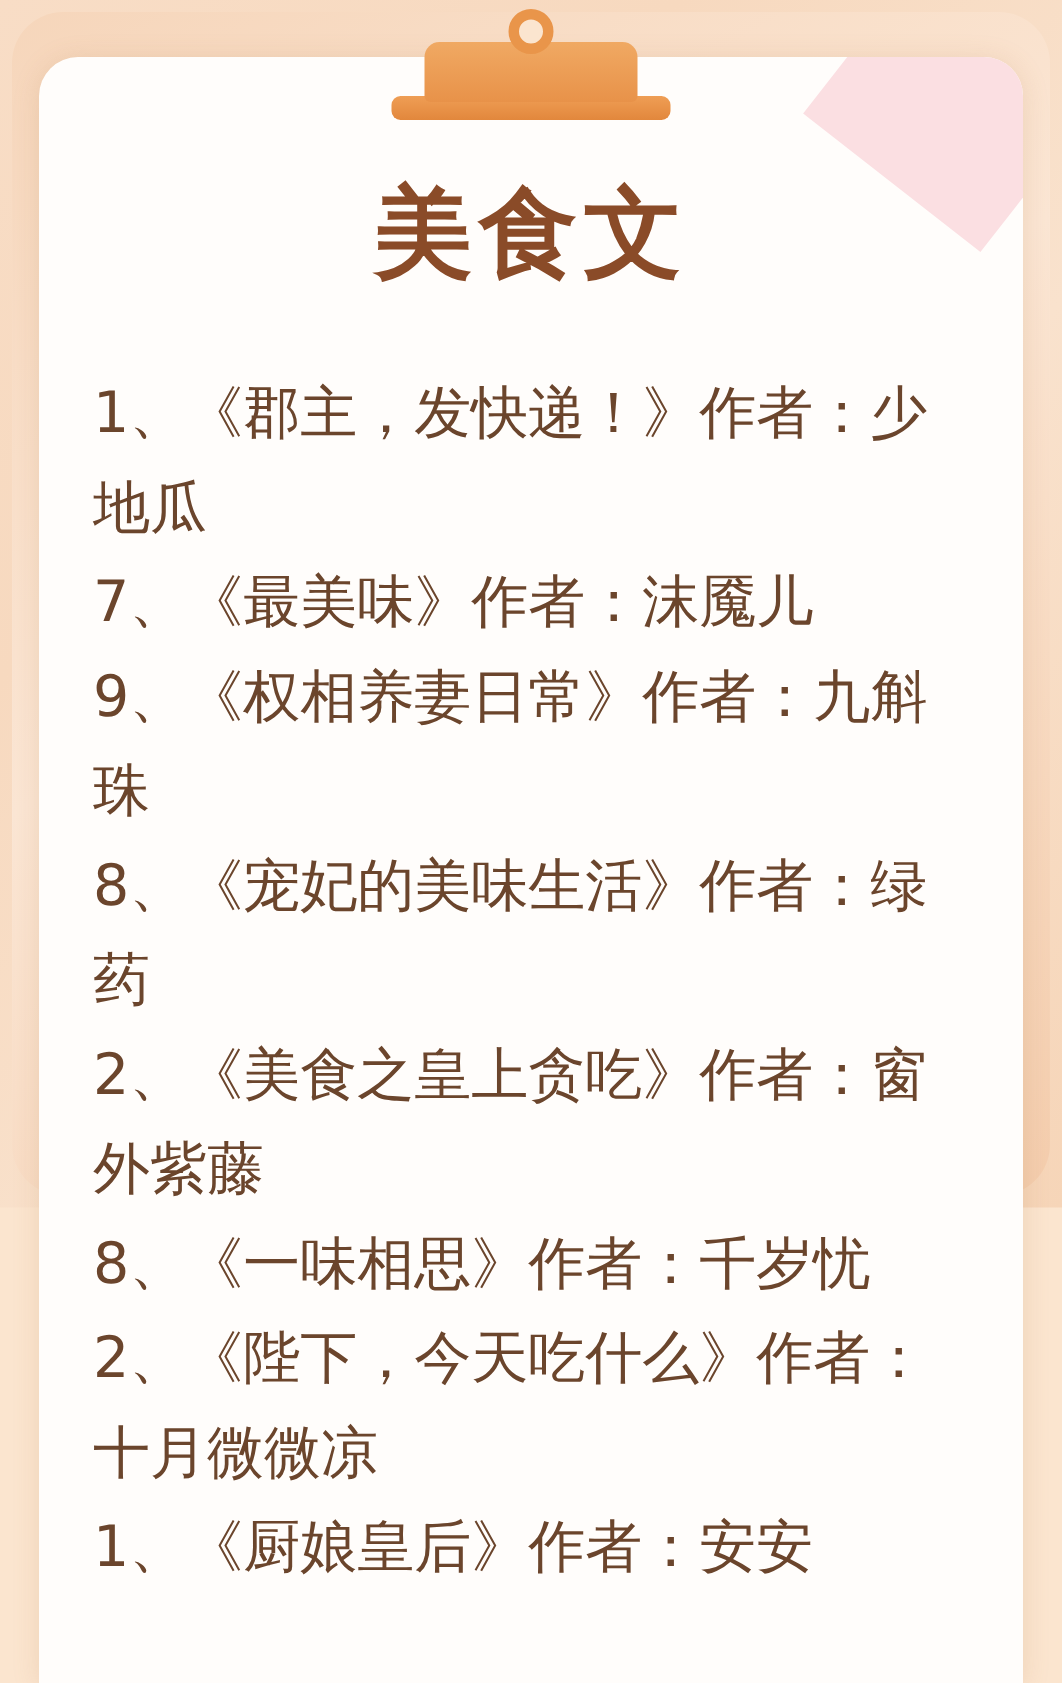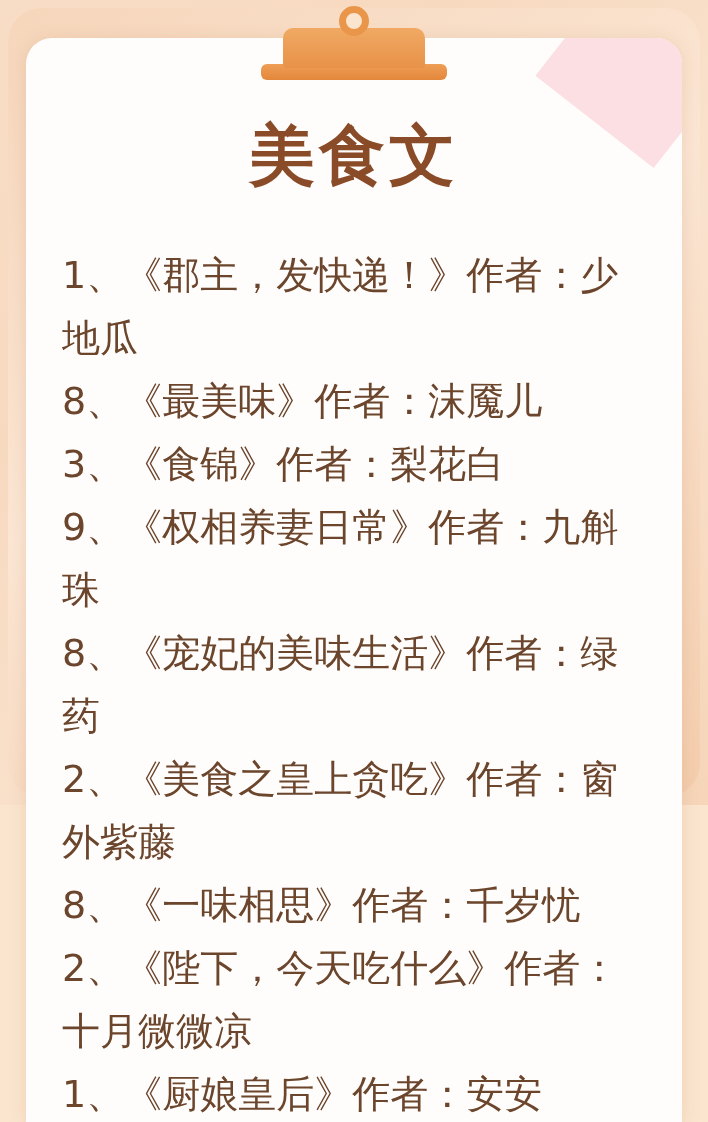--- a/index.html
+++ b/index.html
@@ -152,22 +152,21 @@
 <div class="page">
   <div class="frame-ring"></div>
 
   <div class="card">
     <div class="corner-accent"></div>
 
     <div class="title">美食文</div>
 
     <ul class="list">
       <li class="entry">1、《郡主，发快递！》作者：少地瓜</li>
-      <li class="entry">8、《最美味》作者：沫魇儿</li>
-      <li class="entry">3、《食锦》作者：梨花白</li>
+      <li class="entry">7、《最美味》作者：沫魇儿</li>
       <li class="entry">9、《权相养妻日常》作者：九斛珠</li>
       <li class="entry">8、《宠妃的美味生活》作者：绿药</li>
       <li class="entry">2、《美食之皇上贪吃》作者：窗外紫藤</li>
       <li class="entry">8、《一味相思》作者：千岁忧</li>
       <li class="entry">2、《陛下，今天吃什么》作者：十月微微凉</li>
       <li class="entry">1、《厨娘皇后》作者：安安</li>
     </ul>
   </div>
 
   <div class="clip">

